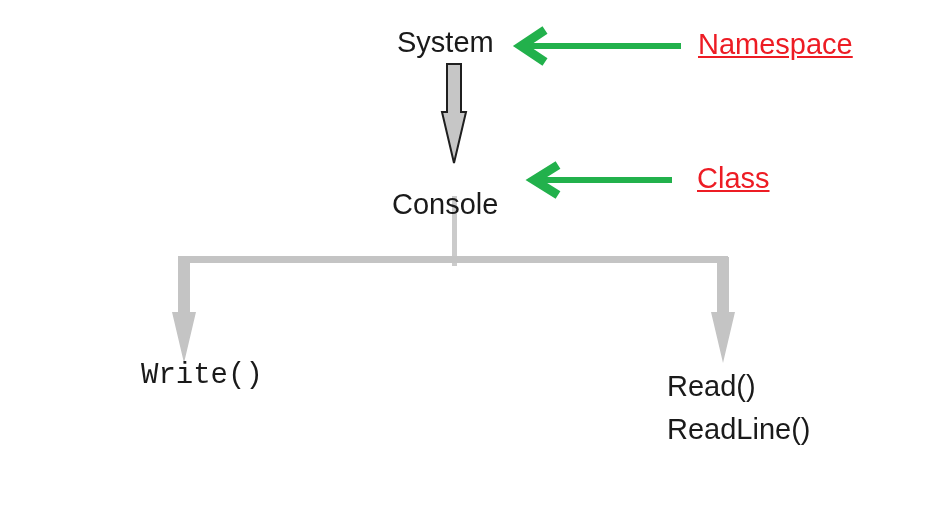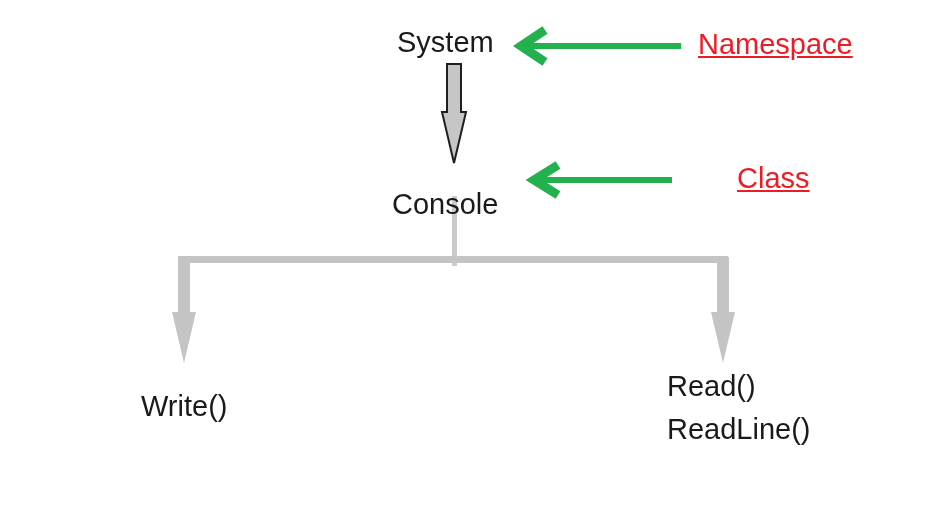--- a/index.html
+++ b/index.html
@@ -69,23 +69,23 @@
     <line x1="538" y1="180" x2="672" y2="180" stroke="var(--green)" stroke-width="6"></line>
     <polyline points="558,165 534,180 558,195" fill="none" stroke="var(--green)" stroke-width="9" stroke-linejoin="miter"></polyline>
   </svg>
 
   <div class="label" style="left:397px; top:26px;">System</div>
 
   <div class="label red" style="left:698px; top:28px;">Namespace</div>
 
   <div class="label" style="left:392px; top:160px;margin-top:28px;">Console</div>
 
-  <div class="label red" style="left:737px; top:162px;">Class</div>
+  <div class="label red" style="left:697px; top:162px;">Class</div>
 
-  <div class="method-group" style="left:141px; top:385px;">
+  <div class="method-group" style="left:141px; top:354px;font-family:Liberation Mono, monospace;">
     <div class="method-line">Write()</div>
   </div>
 
   <div class="method-group" style="left:667px; top:365px;">
     <div class="method-line">Read()</div>
     <div class="method-line">ReadLine()</div>
   </div>
 
 </div>
 

